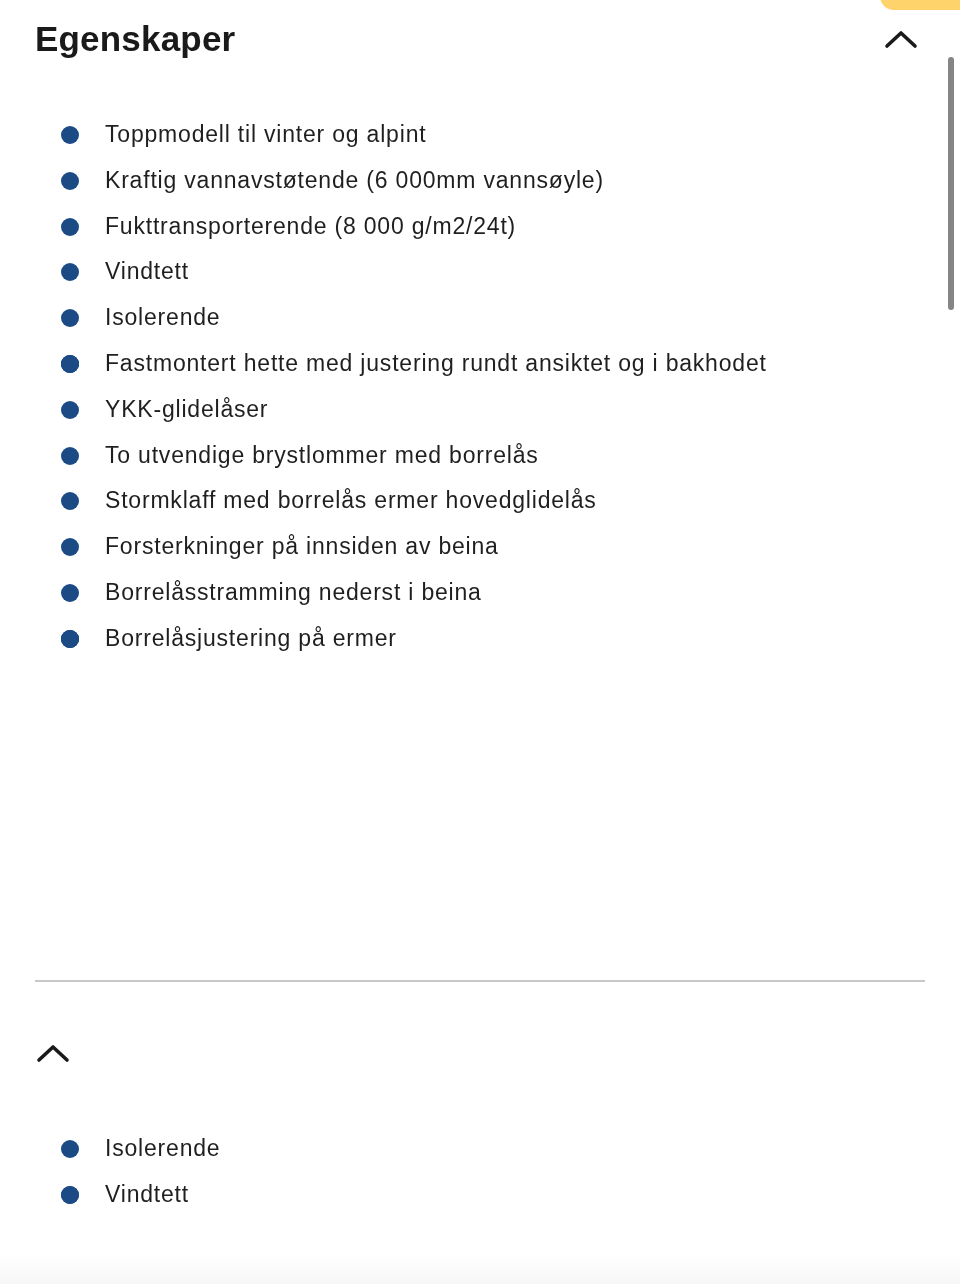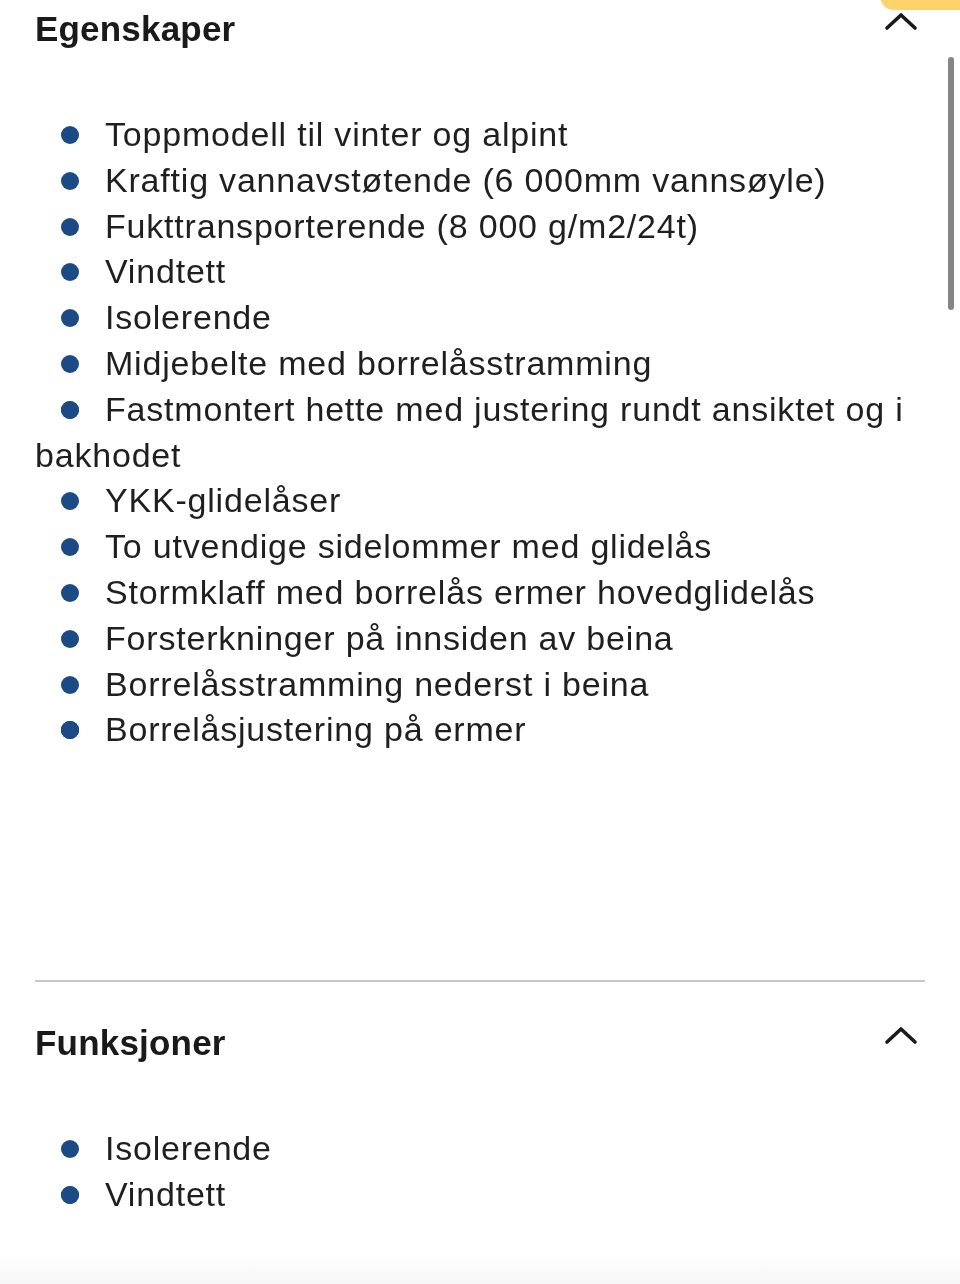--- a/index.html
+++ b/index.html
@@ -35,21 +35,21 @@
     }
     .section {
       position: absolute;
       left: 35px;
       width: 890px;
     }
     .section-header {
       position: relative;
       height: 60px;
       display: flex;
-      align-items: flex-start;
+      align-items: center;
       justify-content: space-between;
       cursor: pointer;
     }
     .section-title {
       font-size: 35px;
       font-weight: bold;
       letter-spacing: 0.2px;
       color: #1a1a1a;
     }
     .chevron {
@@ -60,21 +60,21 @@
       justify-content: center;
       margin-right: 6px;
     }
     .feature-list {
       list-style: none;
       margin: 0;
       padding: 0;
     }
     .feature-list li {
       position: relative;
-      font-size: 34px;
+      font-size: 23px;
       line-height: 45.8px;
       letter-spacing: 0.8px;
       color: #1f1f1f;
       text-indent: 70px;
     }
     .feature-list li .dot {
       position: absolute;
       left: 26px;
       top: 14px;
       width: 18px;
@@ -114,39 +114,38 @@
         <polyline points="3,17 17,4 31,17" fill="none" stroke="#1a1a1a" stroke-width="3.6" stroke-linecap="round" stroke-linejoin="round"></polyline>
       </svg>
     </span>
   </div>
   <ul class="feature-list" style="margin-top:43px;">
     <li><span class="dot"></span><span>Toppmodell til vinter og alpint</span></li>
     <li><span class="dot"></span><span>Kraftig vannavstøtende (6 000mm vannsøyle)</span></li>
     <li><span class="dot"></span><span>Fukttransporterende (8 000 g/m2/24t)</span></li>
     <li><span class="dot"></span><span>Vindtett</span></li>
     <li><span class="dot"></span><span>Isolerende</span></li>
-    <li><span class="dot"></span><span>Midjebelte med borrelåsstramming</span></li>
+    <li><span class="dot"></span></li>
     <li><span class="dot"></span></li>
     <li><span class="dot"></span><span>Fastmontert hette med justering rundt ansiktet og i bakhodet</span></li>
     <li><span class="dot"></span><span>YKK-glidelåser</span></li>
-    <li><span class="dot"></span><span>To utvendige sidelommer med glidelås</span></li>
+    <li><span class="dot"></span><span>To utvendige brystlommer med borrelås</span></li>
     <li><span class="dot"></span><span>Stormklaff med borrelås ermer hovedglidelås</span></li>
     <li><span class="dot"></span><span>Forsterkninger på innsiden av beina</span></li>
     <li><span class="dot"></span><span>Borrelåsstramming nederst i beina</span></li>
     <li><span class="dot"></span></li>
     <li><span class="dot"></span></li>
     <li><span class="dot"></span><span>Borrelåsjustering på ermer</span></li>
   </ul>
 </div>
 
 <div class="divider"></div>
 
 <div class="section" style="top:1023px;">
   <div class="section-header">
-    <span class="section-title">Funksjoner</span>
     <span class="chevron">
       <svg width="34" height="20" viewBox="0 0 34 20">
         <polyline points="3,17 17,4 31,17" fill="none" stroke="#1a1a1a" stroke-width="3.6" stroke-linecap="round" stroke-linejoin="round"></polyline>
       </svg>
     </span>
   </div>
   <ul class="feature-list" style="margin-top:43px;">
     <li><span class="dot"></span><span>Isolerende</span></li>
     <li><span class="dot"></span></li>
     <li><span class="dot"></span><span>Vindtett</span></li>

